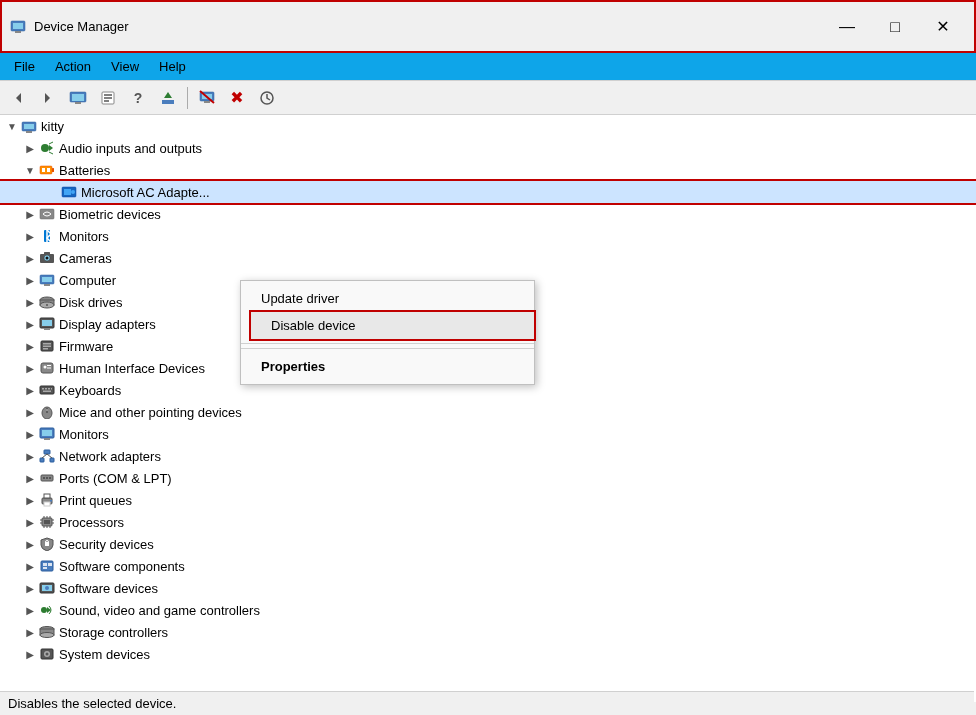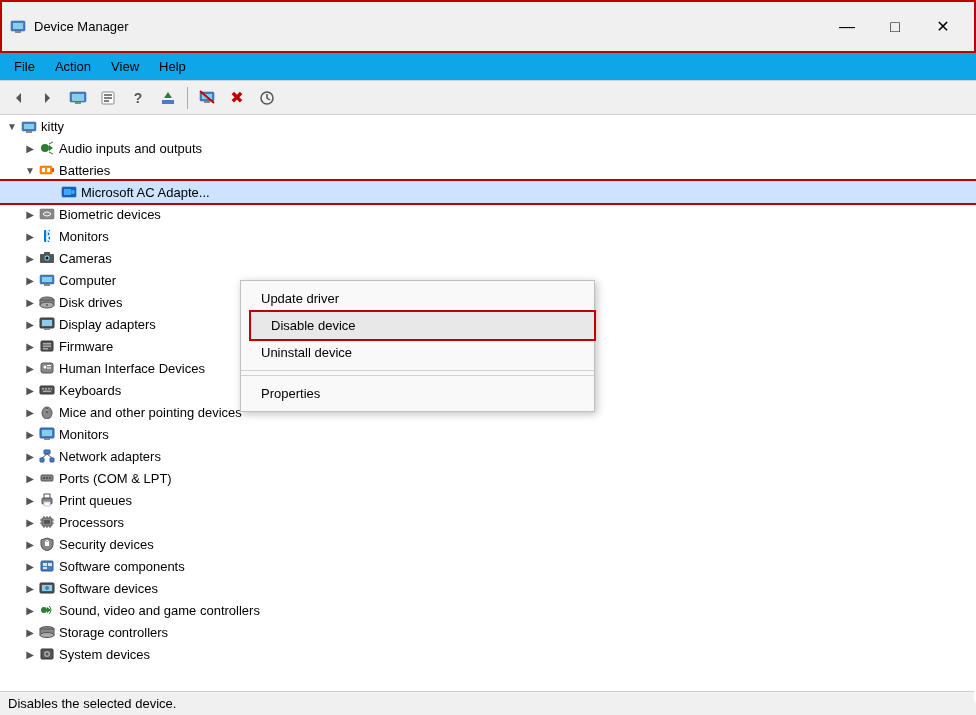--- a/index.html
+++ b/index.html
@@ -157,40 +157,40 @@
     }
 
     
     .context-menu {
       position: absolute;
       top: 165px;
       left: 240px;
       background: #f9f9f9;
       border: 1px solid #c0c0c0;
       box-shadow: 2px 2px 8px rgba(0,0,0,0.25);
-      width: 355px;
+      width: 295px;
       z-index: 100;
       padding: 4px 0;
     }
     .ctx-item {
       padding: 6px 20px;
       cursor: pointer;
       font-size: 13px;
     }
     .ctx-item.highlighted {
       background: #e8e8e8;
       outline: 2px solid #c00000;
       margin-left: 10px;
     }
     .ctx-separator {
       height: 1px;
       background: #d0d0d0;
       margin: 4px 0;
     }
-    .ctx-item.bold { font-weight: normal; }
+    .ctx-item.bold { font-weight: bold; }
 
     
     .status-bar {
       position: absolute;
       bottom: 0;
       left: 0;
       right: 2px;
       height: 24px;
       background: #f0f0f0;
       border-top: 1px solid #d0d0d0;
@@ -603,21 +603,20 @@
           </svg>
       </span>
       <span class="tree-label">System devices</span>
     </div>
 
   </div>
 
   <div class="context-menu">
     <div class="ctx-item">Update driver</div>
     <div class="ctx-item highlighted">Disable device</div>
-    <div class="ctx-item">Uninstall device</div>
     <div class="ctx-separator"></div>
     <div class="ctx-separator"></div>
     <div class="ctx-item bold">Properties</div>
   </div>
 
 </div>
 
 <div class="status-bar">
   <span>Disables the selected device.</span>
 </div>

